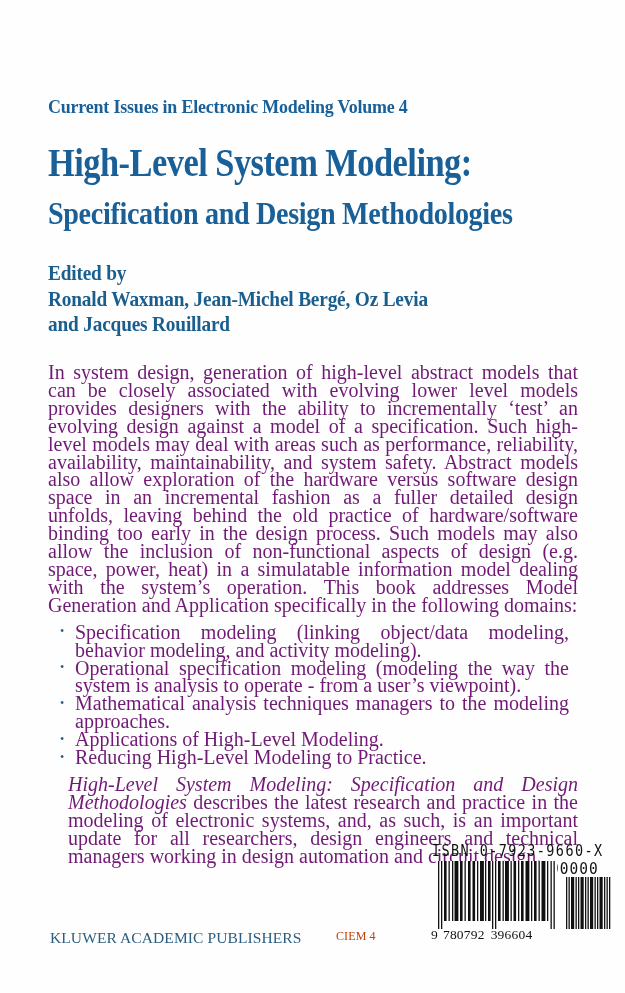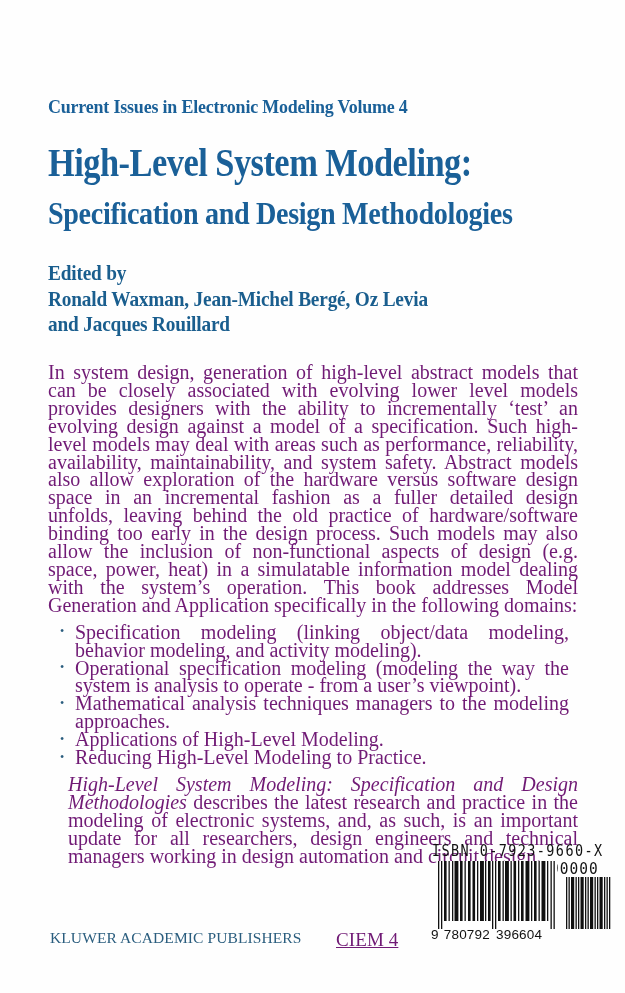--- a/index.html
+++ b/index.html
@@ -136,25 +136,24 @@
     color: #2a5d7e;
     font-size: 15.5px;
     letter-spacing: 0.1px;
     white-space: nowrap;
     text-align: right;
   }
   .ciem {
     position: absolute;
     left: 336px;
     top: 929px;
-    color: #701a75;
-    font-size: 19px;
+    color: #c2410c;
+    font-size: 12px;
     letter-spacing: 0.1px;
     white-space: nowrap;
-    text-decoration: underline;
   }
 
   
   .barcode-block {
     position: absolute;
     left: 420px;
     top: 841px;
     width: 190px;
     height: 112px;
   }
@@ -194,21 +193,21 @@
     left: 145px;
     top: 36px;
     width: 46px;
     height: 52px;
   }
   .bars-main svg, .bars-addon svg { display: block; }
   .ean-digits {
     position: absolute;
     left: 11px;
     top: 86px;
-    font-family: Liberation Sans, sans-serif;
+    font-family: Liberation Serif, serif;
     font-size: 13.5px;
     letter-spacing: 0.2px;
     color: #111111;
     white-space: nowrap;
   }
   .ean-digits .lead { margin-right: 5px; }
   .ean-digits .grp { margin-right: 6px; }
 </style>
 </head>
 <body>

